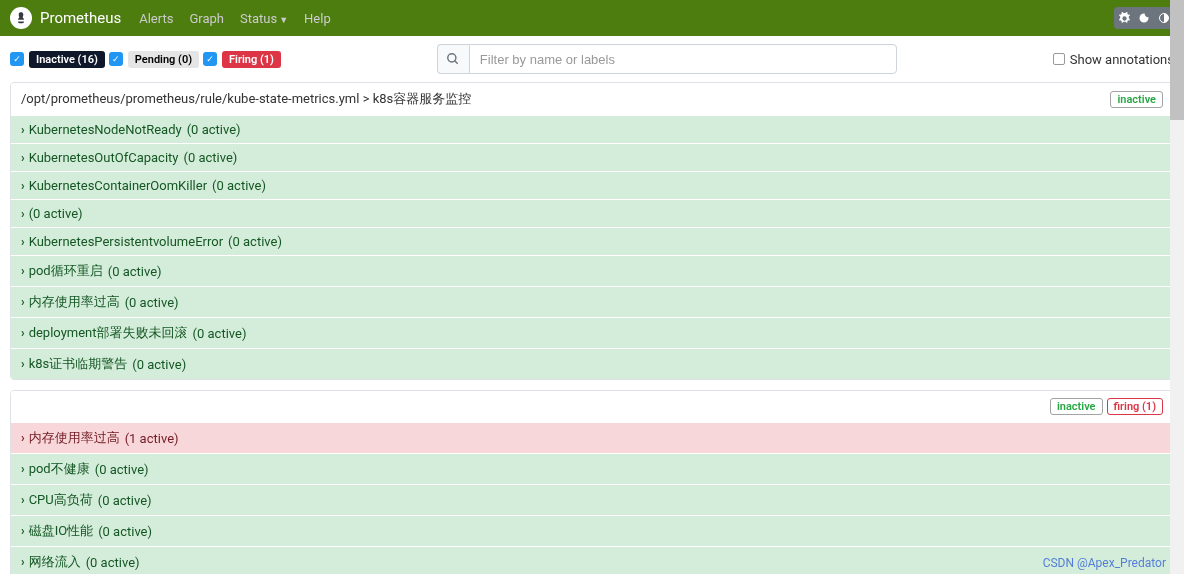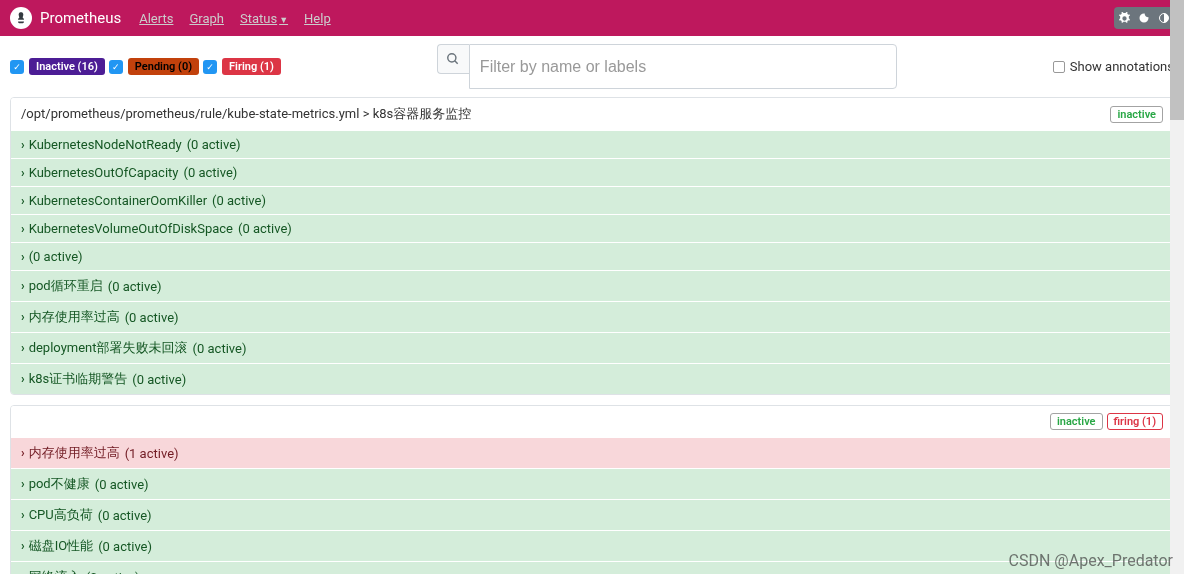--- a/index.html
+++ b/index.html
@@ -1,38 +1,38 @@
 <!DOCTYPE html>
 <html><head>
   <meta charset="utf-8">
   <style>
     * { margin: 0; padding: 0; box-sizing: border-box; }
     body { font-family: -apple-system, BlinkMacSystemFont, "Segoe UI", Roboto, sans-serif; font-size: 13px; background: #fff; color: #333; }
     
-    .navbar { background: #be185d; height: 36px; display: flex; align-items: center; padding: 0 10px; }
+    .navbar { background: #4d7c0f; height: 36px; display: flex; align-items: center; padding: 0 10px; }
     .navbar-brand { display: flex; align-items: center; gap: 8px; color: #fff; font-size: 15px; margin-right: 18px; }
     .logo-circle { width: 22px; height: 22px; background: #fff; border-radius: 50%; display: flex; align-items: center; justify-content: center; }
     .logo-circle svg { width: 14px; height: 14px; }
     .nav-links { display: flex; gap: 16px; }
-    .nav-link { color: #ccc; font-size: 13px; cursor: pointer; text-decoration: underline; }
+    .nav-link { color: #ccc; font-size: 13px; cursor: pointer; }
     .dropdown-caret { font-size: 9px; margin-left: 2px; }
     .navbar-right { margin-left: auto; display: flex; background: #6c757d; border-radius: 4px; overflow: hidden; }
     .nav-icon-btn { width: 20px; height: 22px; display: flex; align-items: center; justify-content: center; cursor: pointer; padding: 0 3px; color: #fff; }
     
     .toolbar { padding: 8px 10px; display: flex; align-items: center; }
     .filter-pills { display: flex; gap: 4px; align-items: center; }
     .pill-check { width: 14px; height: 14px; background: #2196f3; border-radius: 3px; display: inline-flex; align-items: center; justify-content: center; color: #fff; font-size: 9px; margin-right: 1px; }
     .pill { display: inline-flex; align-items: center; padding: 2px 7px; border-radius: 3px; font-size: 11px; font-weight: 600; }
-    .pill-inactive { background: #4c1d95; color: #fff; }
-    .pill-pending { background: #c2410c; color: #000; }
+    .pill-inactive { background: #0f172a; color: #fff; }
+    .pill-pending { background: #e5e5e5; color: #000; }
     .pill-firing { background: #dc3545; color: #fff; }
     
     .search-wrap { margin: 0 auto; display: flex; width: 460px; }
     .search-btn { width: 32px; height: 30px; border: 1px solid #ced4da; border-right: none; border-radius: 4px 0 0 4px; background: #f8f9fa; display: flex; align-items: center; justify-content: center; color: #6c757d; cursor: pointer; }
-    .search-input { flex: 1; height: 45px; border: 1px solid #ced4da; border-radius: 0 4px 4px 0; padding: 12px 10px; font-size: 16px; outline: none; }
+    .search-input { flex: 1; height: 30px; border: 1px solid #ced4da; border-radius: 0 4px 4px 0; padding: 12px 10px; font-size: 13px; outline: none; }
     .search-input::placeholder { color: #999; }
     
     .annotations-wrap { display: flex; align-items: center; gap: 5px; font-size: 13px; color: #333; }
     .checkbox { width: 12px; height: 12px; border: 1px solid #999; border-radius: 2px; }
     
     .content { padding: 0 10px; }
     .rule-group { border: 1px solid #dee2e6; border-radius: 4px; margin-bottom: 10px; overflow: hidden; }
     .rule-header { padding: 7px 10px; background: #fff; display: flex; align-items: center; font-size: 13px; }
     .rule-path { color: #333; }
     .rule-badges { margin-left: auto; display: flex; gap: 4px; }
@@ -43,21 +43,21 @@
     .alert-row { padding: 6px 10px; display: flex; align-items: center; font-size: 13px; border-top: 1px solid #fff; cursor: pointer; }
     .alert-green { background: #d4edda; color: #155724; }
     .alert-red { background: #f8d7da; color: #721c24; }
     .chevron { display: inline-block; margin-right: 4px; font-size: 12px; font-weight: bold; }
     .alert-name { font-weight: 400; margin-right: 5px; }
     .alert-count { font-weight: 400; text-align: center; }
     
     .scrollbar-track { position: fixed; right: 0; top: 0; width: 14px; height: 100%; background: #f1f1f1; }
     .scrollbar-thumb { width: 100%; height: 120px; background: #c1c1c1; border-radius: 0; }
     
-    .watermark { position: fixed; bottom: 4px; right: 11px; font-size: 16px; color: #404040; opacity: 0.7; pointer-events: none; }
+    .watermark { position: fixed; bottom: 4px; right: 18px; font-size: 12px; color: #1d4ed8; opacity: 0.7; pointer-events: none; }
   </style>
 </head>
 <body>
 
 <div class="navbar">
   <div class="navbar-brand">
     <span class="logo-circle">
       <svg viewBox="0 0 24 24" fill="#343a40">
           <path d="M12 2C8 2 8 6 8 6c0 2 1 3 1 5 0 1-1 2-2 2v2h10v-2c-1 0-2-1-2-2 0-2 1-3 1-5 0 0 0-4-4-4zm-5 16h10v1c0 1-1 2-2 2H9c-1 0-2-1-2-2v-1z"></path>
         </svg>
@@ -132,25 +132,25 @@
         <span class="alert-name">KubernetesOutOfCapacity</span>
         <span class="alert-count">(0 active)</span>
       </div>
       <div class="alert-row alert-green">
         <span class="chevron">›</span>
         <span class="alert-name">KubernetesContainerOomKiller</span>
         <span class="alert-count">(0 active)</span>
       </div>
       <div class="alert-row alert-green">
         <span class="chevron">›</span>
-        <span class="alert-name">KubernetesVolumeOutOfDiskSpace</span>
-        <span class="alert-count">(0 active)</span>
-      </div>
-      <div class="alert-row alert-green">
-        <span class="chevron">›</span>
+        <span class="alert-count">(0 active)</span>
+      </div>
+      <div class="alert-row alert-green">
+        <span class="chevron">›</span>
+        <span class="alert-name">KubernetesPersistentvolumeError</span>
         <span class="alert-count">(0 active)</span>
       </div>
       <div class="alert-row alert-green">
         <span class="chevron">›</span>
         <span class="alert-name">pod循环重启</span>
         <span class="alert-count">(0 active)</span>
       </div>
       <div class="alert-row alert-green">
         <span class="chevron">›</span>
         <span class="alert-name">内存使用率过高</span>

